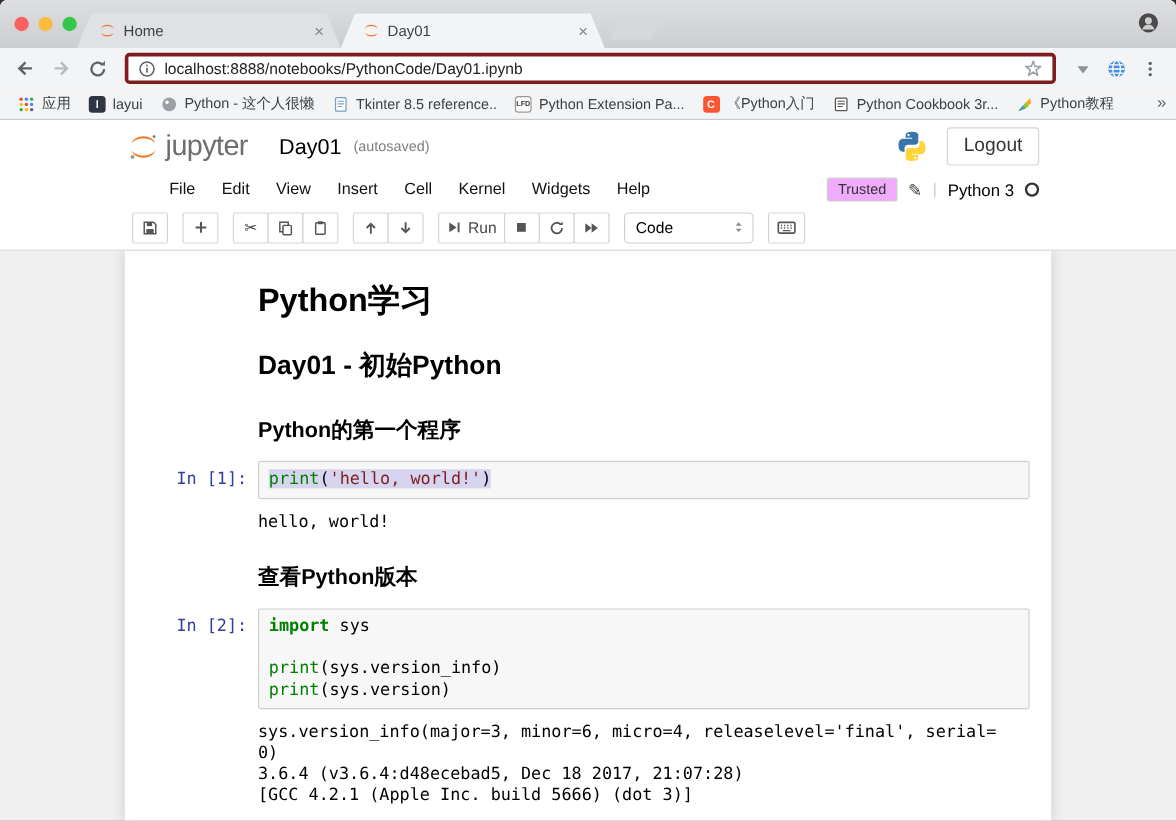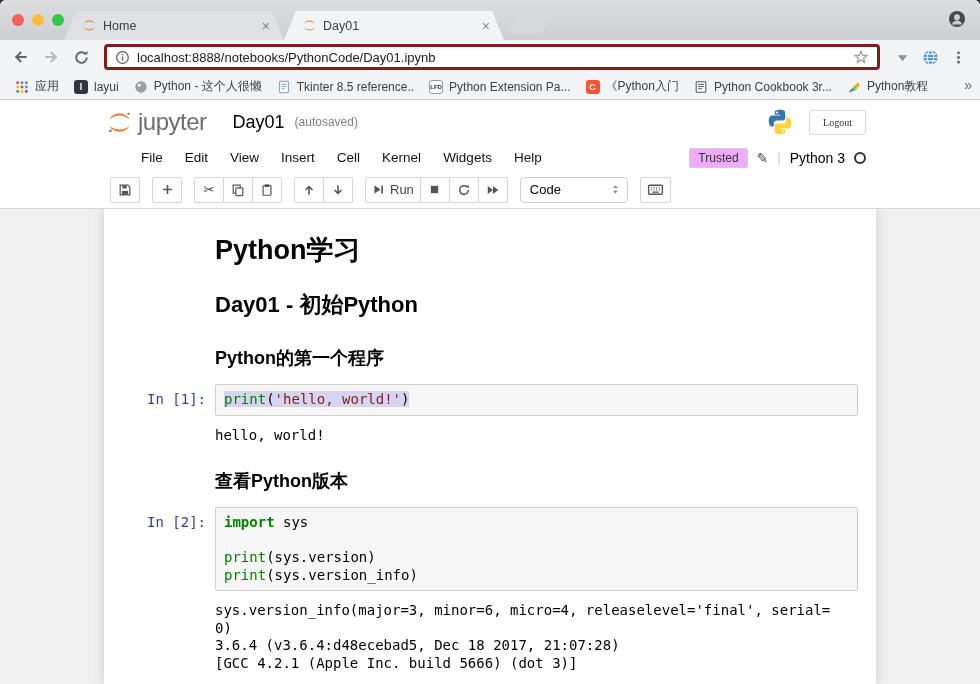--- a/index.html
+++ b/index.html
@@ -47,21 +47,21 @@
   .bm-overflow { position:absolute; right:8px; top:3px; color:#5f6368; font-size:14px; }
 
   
   .nb-header { height:44px; background:#fff; display:flex; align-items:center;
                padding:0 114px 0 106px; flex-shrink:0; }
   .brand { display:flex; align-items:center; gap:5px; }
   .brand-text { font-size:24px; color:#6e6e6e; letter-spacing:-0.5px; }
   .nb-title { margin-left:26px; font-size:18px; color:#000; }
   .autosave { margin-left:10px; font-size:12px; color:#808080; }
   .header-right { margin-left:auto; display:flex; align-items:center; gap:14px; }
-  .logout { font-family:Liberation Serif, serif; font-size:10px; color:#333; background:#fff;
+  .logout { font-family:Liberation Sans, sans-serif; font-size:16px; color:#333; background:#fff;
             border:1px solid #d5d5d5; border-radius:3px; padding:6px 13px; }
 
   
   .menubar { height:27px; display:flex; align-items:center; padding:0 114px 0 118px; flex-shrink:0;margin-left:12px; }
   .menu-item { font-size:13.5px; color:#111; padding:0 11px; }
   .menubar-right { margin-left:auto; display:flex; align-items:center; gap:9px; }
   .trusted { font-size:12px; color:#333; border:1px solid #cfcfcf; border-radius:2px;
              padding:2px 8px; background:#f0abfc; }
   .pencil { font-size:14px; color:#444; }
   .mb-sep { color:#c9c9c9; font-size:13px; }
@@ -448,22 +448,22 @@
         <div class="md-body">
             <h3>查看Python版本</h3>
           </div>
       </div>
 
       <div class="nb-cell">
         <div class="prompt">In [2]:</div>
         <div class="input-area">
             <div class="cm-line"><span class="tok-kw">import</span><span class="tok-plain"> sys</span></div>
             <div class="cm-line">&nbsp;</div>
+            <div class="cm-line"><span class="tok-builtin">print</span><span class="tok-plain">(sys.version_info)</span></div>
             <div class="cm-line"><span class="tok-builtin">print</span><span class="tok-plain">(sys.version)</span></div>
-            <div class="cm-line"><span class="tok-builtin">print</span><span class="tok-plain">(sys.version_info)</span></div>
           </div>
       </div>
       <div class="nb-cell output-row">
         <div class="prompt"></div>
         <pre class="output-text">sys.version_info(major=3, minor=6, micro=4, releaselevel='final', serial=
 0)
 3.6.4 (v3.6.4:d48ecebad5, Dec 18 2017, 21:07:28)
 [GCC 4.2.1 (Apple Inc. build 5666) (dot 3)]</pre>
       </div>
 

